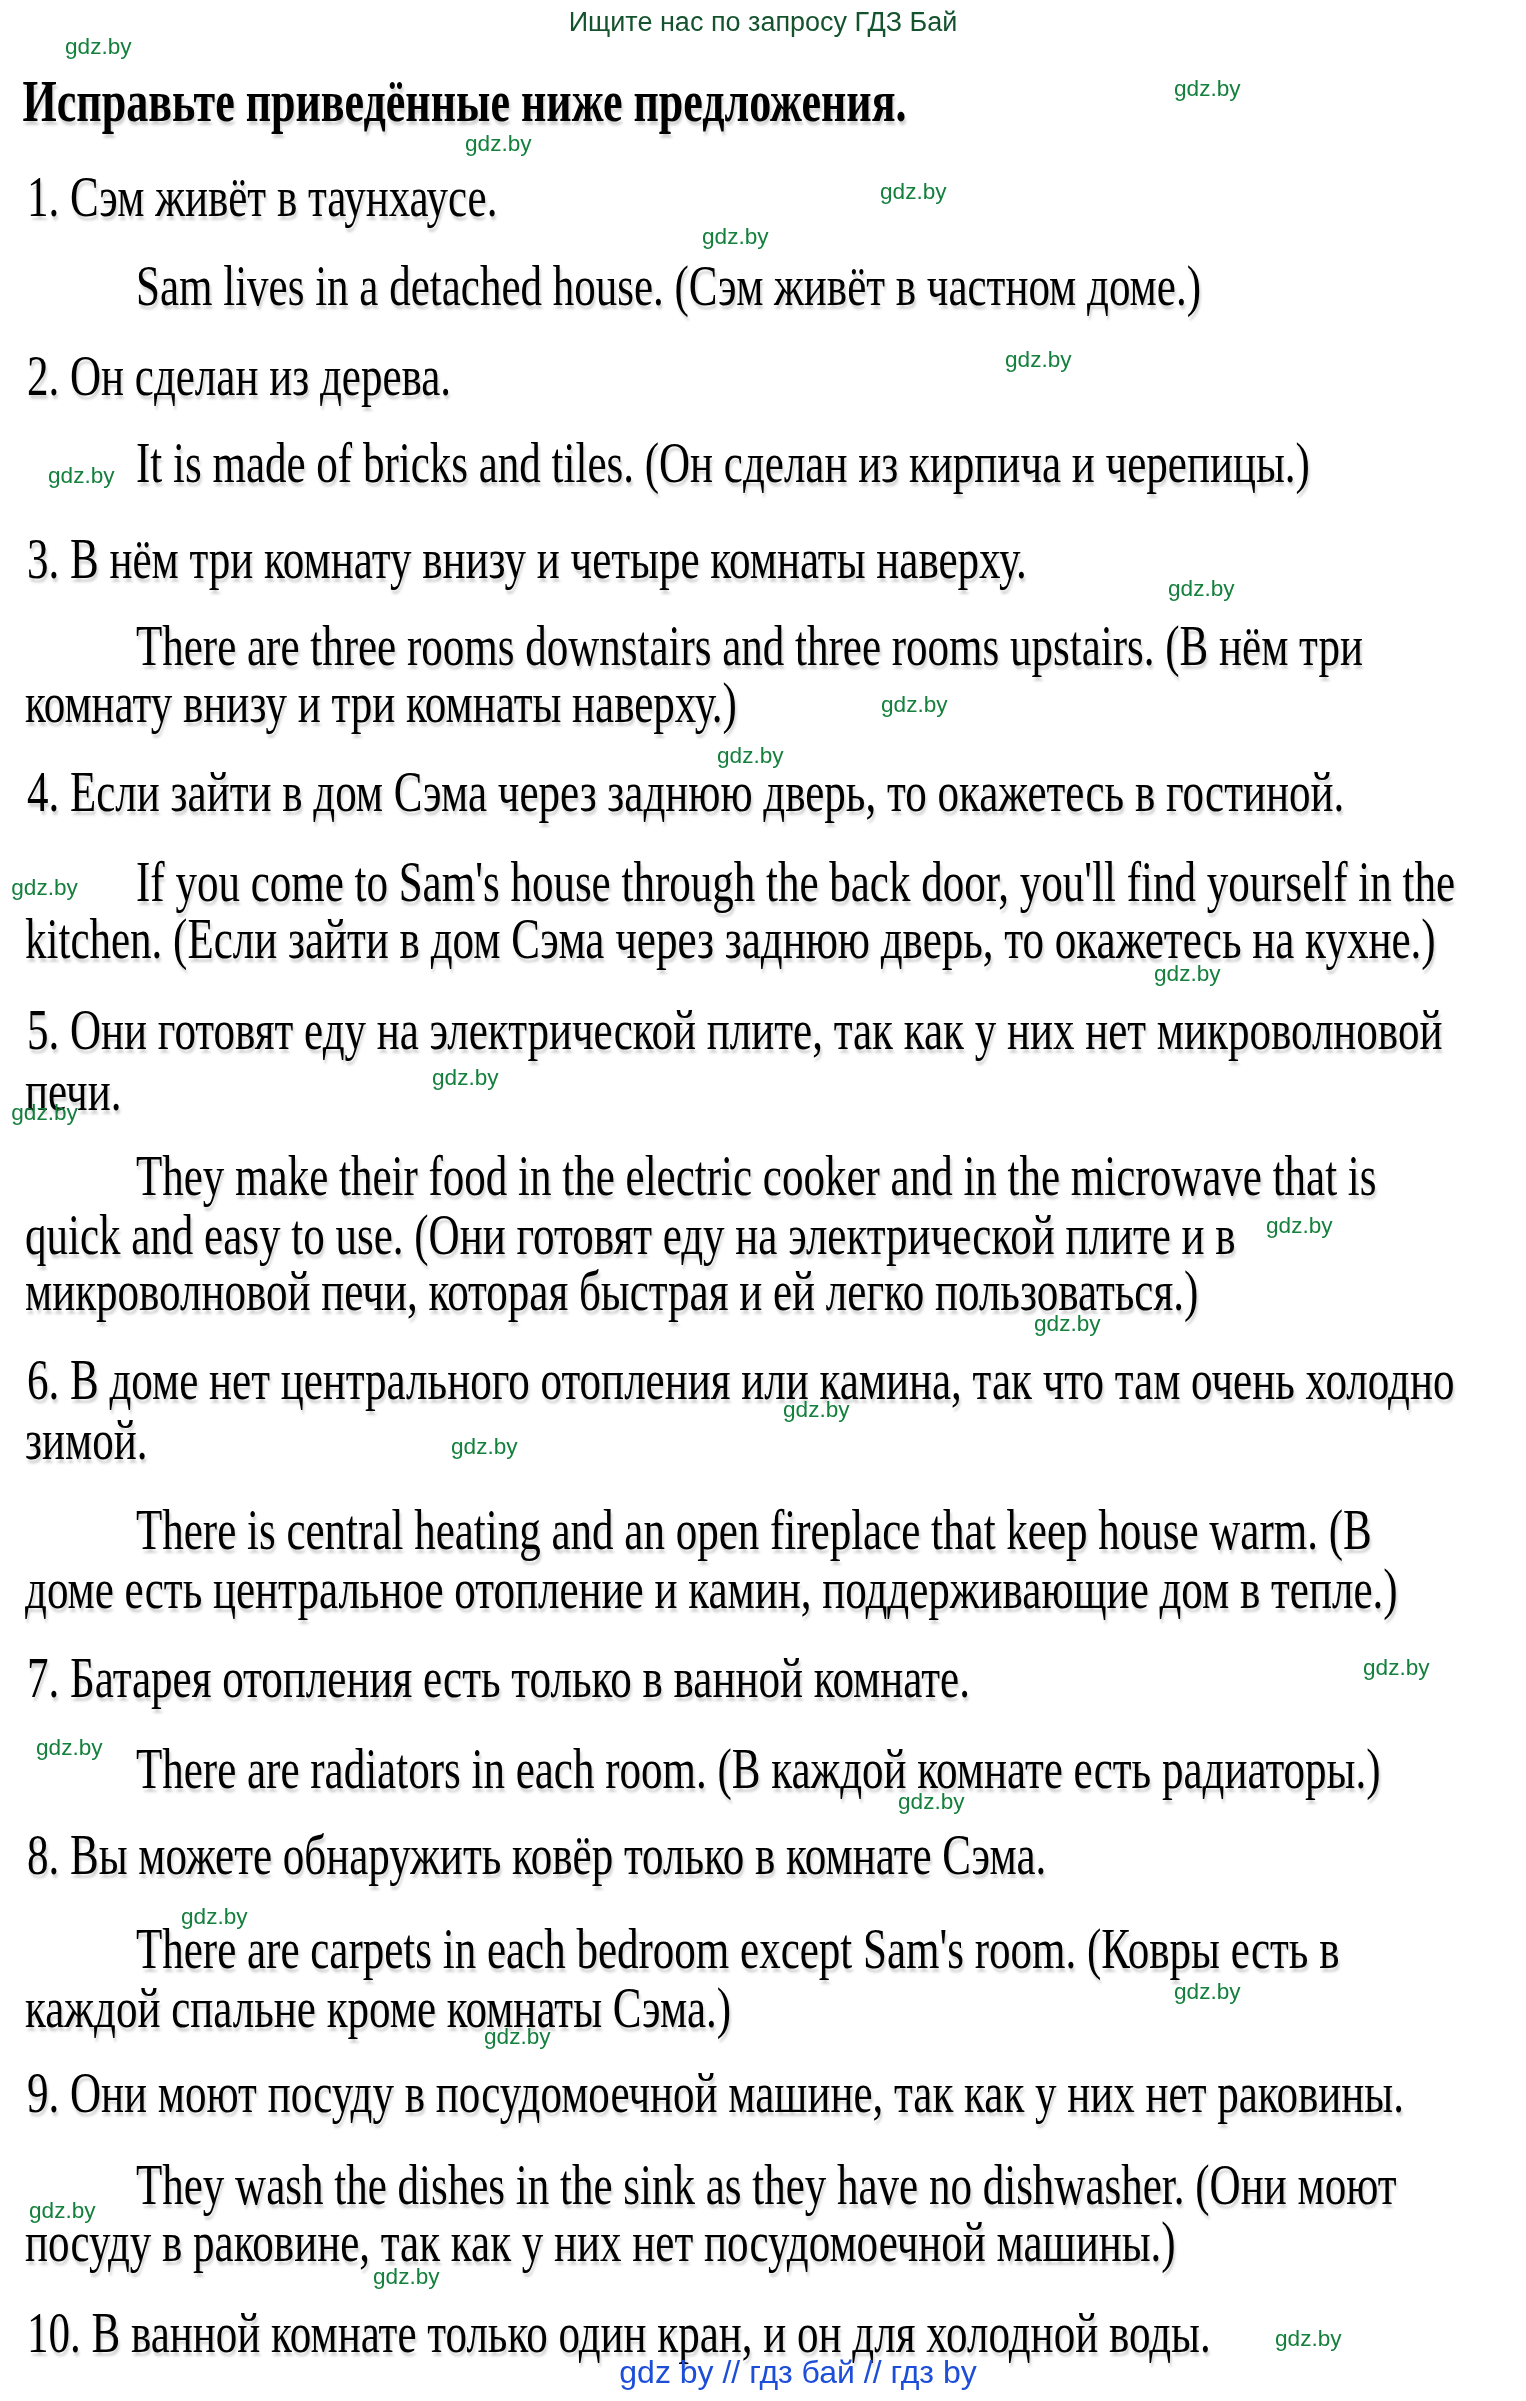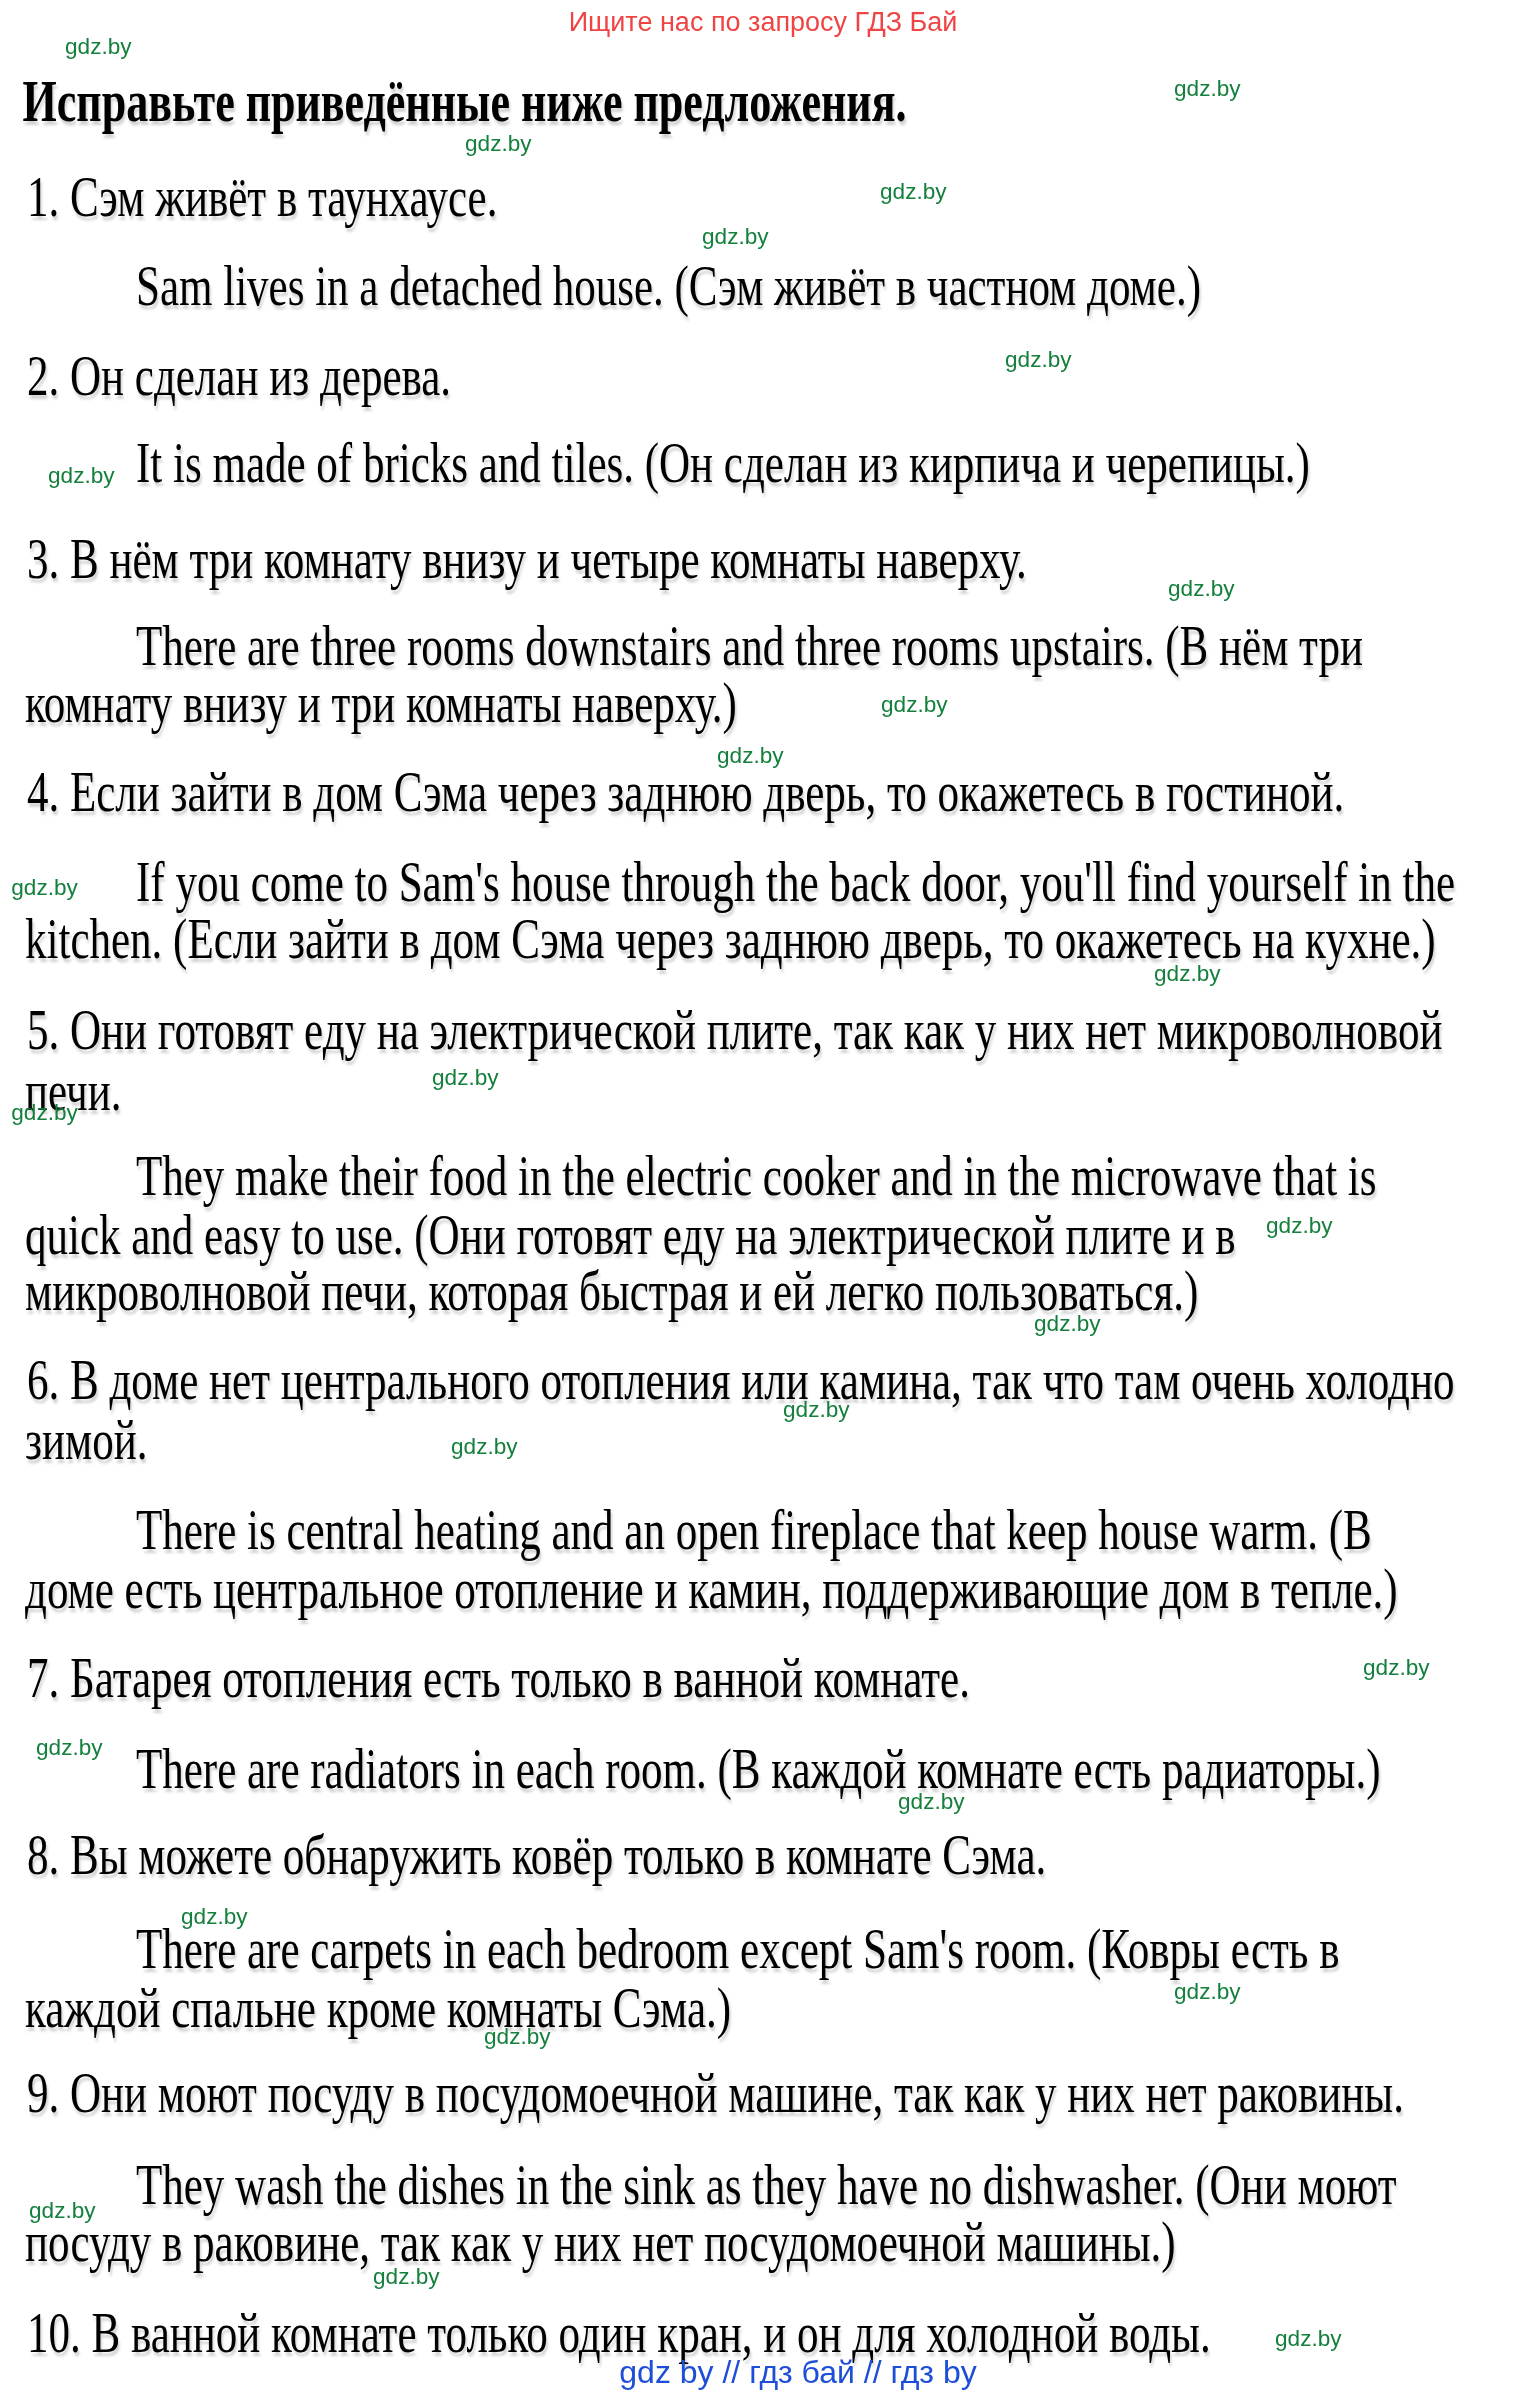--- a/index.html
+++ b/index.html
@@ -40,21 +40,21 @@
     position: absolute; top: 2355px; left: 0; width: 1526px;
     text-align: center;
     font-family: "Liberation Sans", sans-serif;
     font-size: 32px; line-height: 1.1;
     color: #5b2d91;
   }
 </style>
 </head>
 <body>
 
-<div class="banner" style="color: #ef4444;">Ищите нас по запросу ГДЗ Бай</div>
+<div class="banner" style="color: #14532d;">Ищите нас по запросу ГДЗ Бай</div>
 
 <h1 class="line title" style="left:22.6px; top:69px;">Исправьте приведённые ниже предложения.</h1>
 
 <p class="line" style="left:27px;  top:164px;">1. Сэм живёт в таунхаусе.</p>
 <p class="line" style="left:136px; top:253px;">Sam lives in a detached house. (Сэм живёт в частном доме.)</p>
 
 <p class="line" style="left:27px;  top:343px;">2. Он сделан из дерева.</p>
 <p class="line" style="left:136px; top:430px;">It is made of bricks and tiles. (Он сделан из кирпича и черепицы.)</p>
 
 <p class="line" style="left:27px;  top:526px;">3. В нём три комнату внизу и четыре комнаты наверху.</p>

